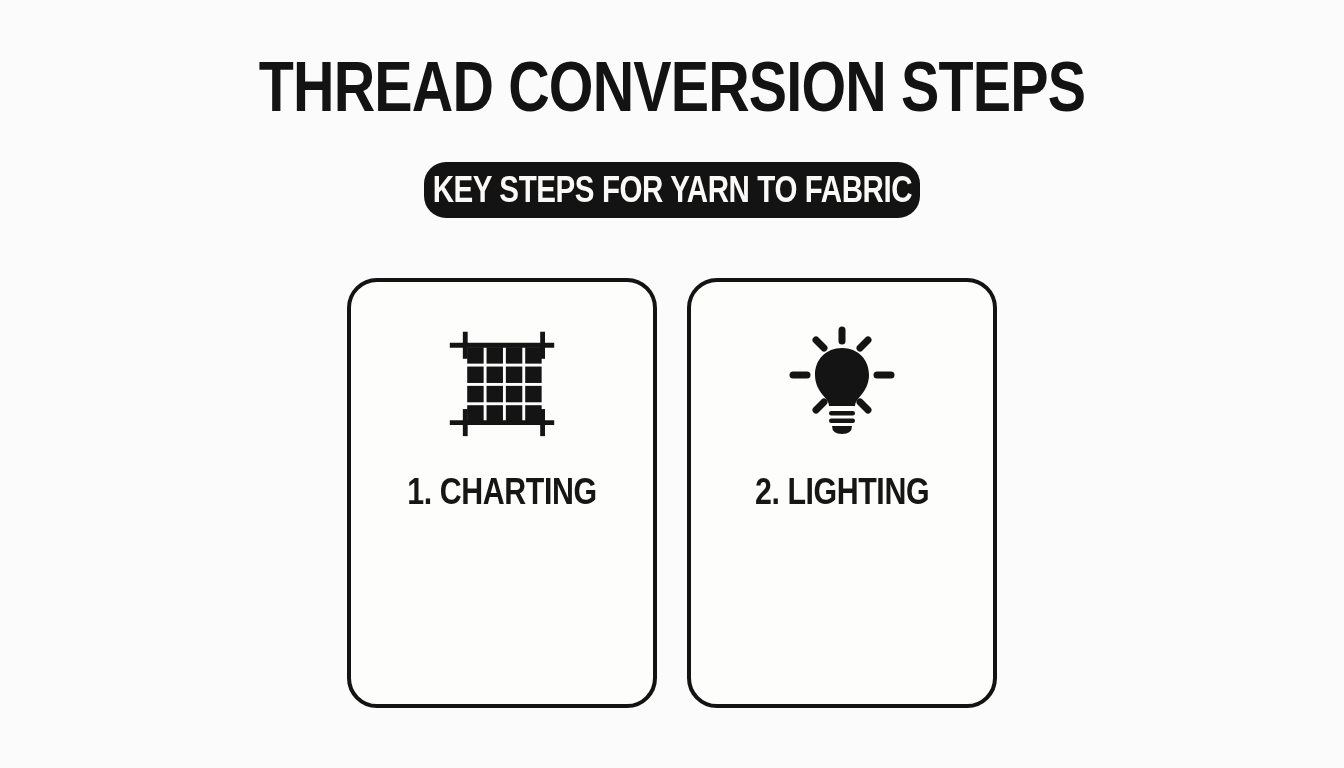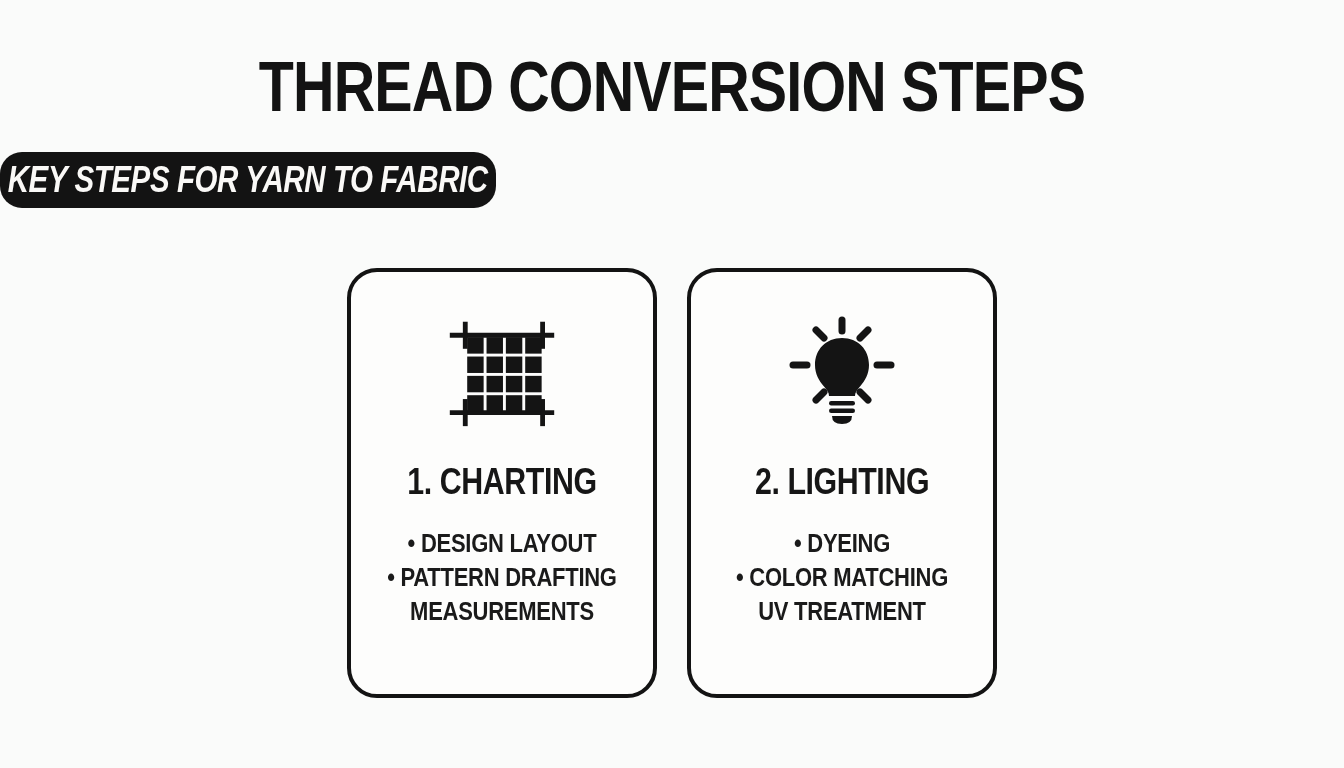--- a/index.html
+++ b/index.html
@@ -22,21 +22,21 @@
     margin-top: 52px;
     width: 100%;
     text-align: center;
     font-size: 70px;
     font-weight: 700;
     letter-spacing: -1px;
     color: #131313;
     line-height: 1.0;
   }
 
-  .badge-row { display: flex; margin-top: 30px; font-style: italic; }
+  .badge-row { display: flex; justify-content: center; margin-top: 40px; }
   .badge {
     background: #131313;
     width: 496px;
     height: 56px;
     border-radius: 22px;
     display: flex;
     align-items: center;
     justify-content: center;
   }
   .badge-text {
@@ -131,25 +131,20 @@
               <rect x="64" y="64" width="17" height="17"></rect>
               <rect x="84" y="64" width="17" height="17"></rect>
             <rect x="24" y="84" width="17" height="17"></rect>
               <rect x="44" y="84" width="17" height="17"></rect>
               <rect x="64" y="84" width="17" height="17"></rect>
               <rect x="84" y="84" width="17" height="17"></rect>
           </g>
         </svg>
       </div>
       <h2 class="card-title condense">1. CHARTING</h2>
-      <div class="card-items">
-        <div class="card-item">• DESIGN LAYOUT</div>
-        <div class="card-item">• PATTERN DRAFTING</div>
-        <div class="card-item">MEASUREMENTS</div>
-      </div>
     </div>
 
     <div class="card">
       <div class="icon-box">
         <svg width="120" height="120" viewBox="0 0 120 120">
           <g stroke="#141414" stroke-width="7" stroke-linecap="round">
             <line x1="60" y1="8" x2="60" y2="19"></line>
             <line x1="34" y1="18" x2="42" y2="26"></line>
             <line x1="86" y1="18" x2="78" y2="26"></line>
             <line x1="11" y1="53" x2="25" y2="53"></line>
@@ -157,22 +152,17 @@
             <line x1="34" y1="88" x2="42" y2="80"></line>
             <line x1="86" y1="88" x2="78" y2="80"></line>
           </g>
           <path fill="#141414" d="M60,26 C44,26 33,37.5 33,53 C33,62 37,68.5 42,74.5 C45,78 47,80.5 47,84 L73,84 C73,80.5 75,78 78,74.5 C83,68.5 87,62 87,53 C87,37.5 76,26 60,26 Z"></path>
           <rect x="47" y="89" width="26" height="4.5" rx="2.2" fill="#141414"></rect>
           <rect x="47" y="96.5" width="26" height="4.5" rx="2.2" fill="#141414"></rect>
           <path fill="#141414" d="M50,104 Q50,112 60,112 Q70,112 70,104 Z"></path>
         </svg>
       </div>
       <h2 class="card-title condense">2. LIGHTING</h2>
-      <div class="card-items">
-        <div class="card-item">• DYEING</div>
-        <div class="card-item">• COLOR MATCHING</div>
-        <div class="card-item">UV TREATMENT</div>
-      </div>
     </div>
 
 
   </div>
 </div>
 
 </body></html>

